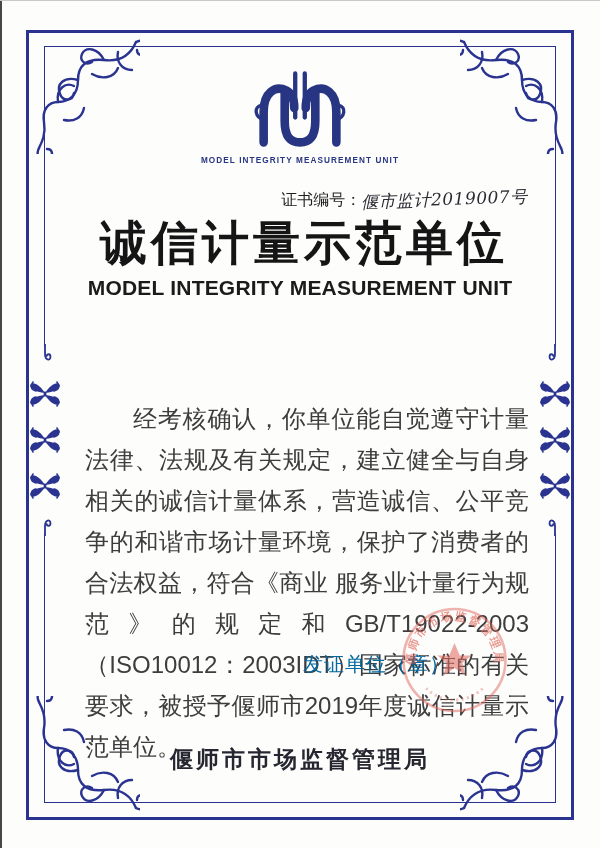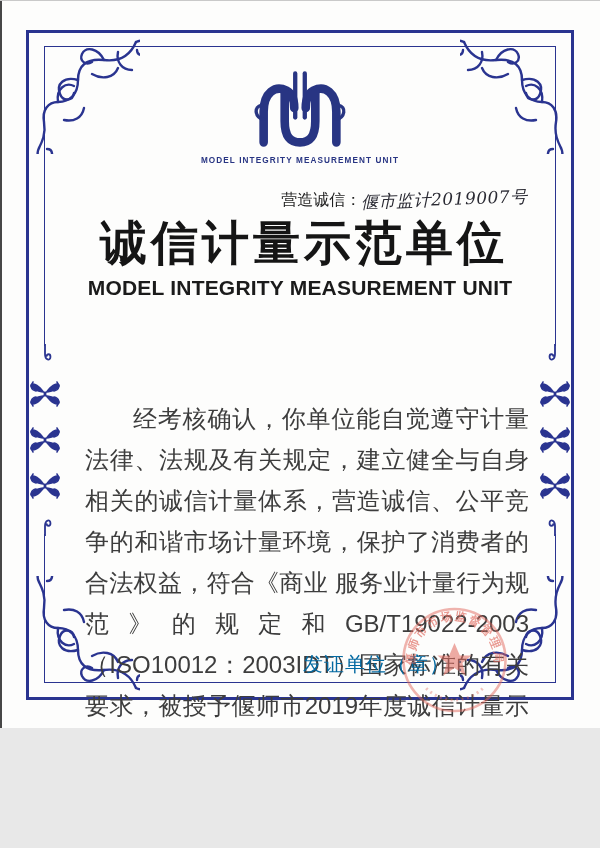--- a/index.html
+++ b/index.html
@@ -1,20 +1,20 @@
 <!DOCTYPE html>
 <html style="--border: #2a3490; --logo: #283583; --title: #151515; --body_text: #3d3d3d; --seal_red: #e06a5f;"><head>
 <meta charset="utf-8">
 <style>
   :root{
     --border:#2a3490; --logo:#283583; --title:#151515;
     --body_text:#3d3d3d; --seal_red:#e06a5f; --ink:#2a2a33;
   }
   html,body{margin:0;padding:0;background:#e8e8e8;}
-  .page{position:relative;width:600px;height:728px;background:#fdfdfc;overflow:hidden;
+  .page{position:relative;width:600px;height:848px;background:#fdfdfc;overflow:hidden;
         font-family:"Liberation Sans","DejaVu Sans",sans-serif;}
   .edge-left{position:absolute;left:0;top:0;width:2px;height:100%;background:#474747;}
   .edge-top{position:absolute;left:0;top:0;width:100%;height:1px;background:#c9c9c9;}
 
   
   .border-outer{position:absolute;left:26px;right:26px;top:30px;bottom:28px;
                 border:3px solid var(--border,#2a3490);}
   .border-inner{position:absolute;left:44px;right:44px;top:46px;bottom:45px;
                 border:1.5px solid var(--border,#2a3490);}
   .mask{position:absolute;top:346px;width:14px;height:188px;background:#fdfdfc;}
@@ -243,21 +243,21 @@
         <path stroke-width="3.5" d="M98,60 C107,58 109,47 100,45"></path>
         <path stroke-width="9" d="M44,30 L44,62 C44,78 50,84 60,84 C70,84 76,78 76,62 L76,30"></path>
         <path stroke-width="4.5" d="M55,12 L55,58"></path>
         <path stroke-width="4.5" d="M65,12 L65,58"></path>
       </g>
     </svg>
     <div class="logo-caption">MODEL INTEGRITY MEASUREMENT UNIT</div>
   </div>
 
   <div class="certno">
-    <span>营造诚信：</span><span class="hand">偃市监计2019007号</span>
+    <span>证书编号：</span><span class="hand">偃市监计2019007号</span>
   </div>
 
   <div class="title-zh">诚信计量示范单位</div>
   <div class="title-en">MODEL INTEGRITY MEASUREMENT UNIT</div>
 
 
   <p class="body-text">经考核确认，你单位能自觉遵守计量法律、法规及有关规定，建立健全与自身相关的诚信计量体系，营造诚信、公平竞争的和谐市场计量环境，保护了消费者的合法权益，符合《商业 服务业计量行为规范》的规定和GB/T19022-2003（ISO10012：2003IDT）国家标准的有关要求，被授予偃师市2019年度诚信计量示范单位。</p>
 
   <div class="issuer">发证单位（章）：</div>
 

